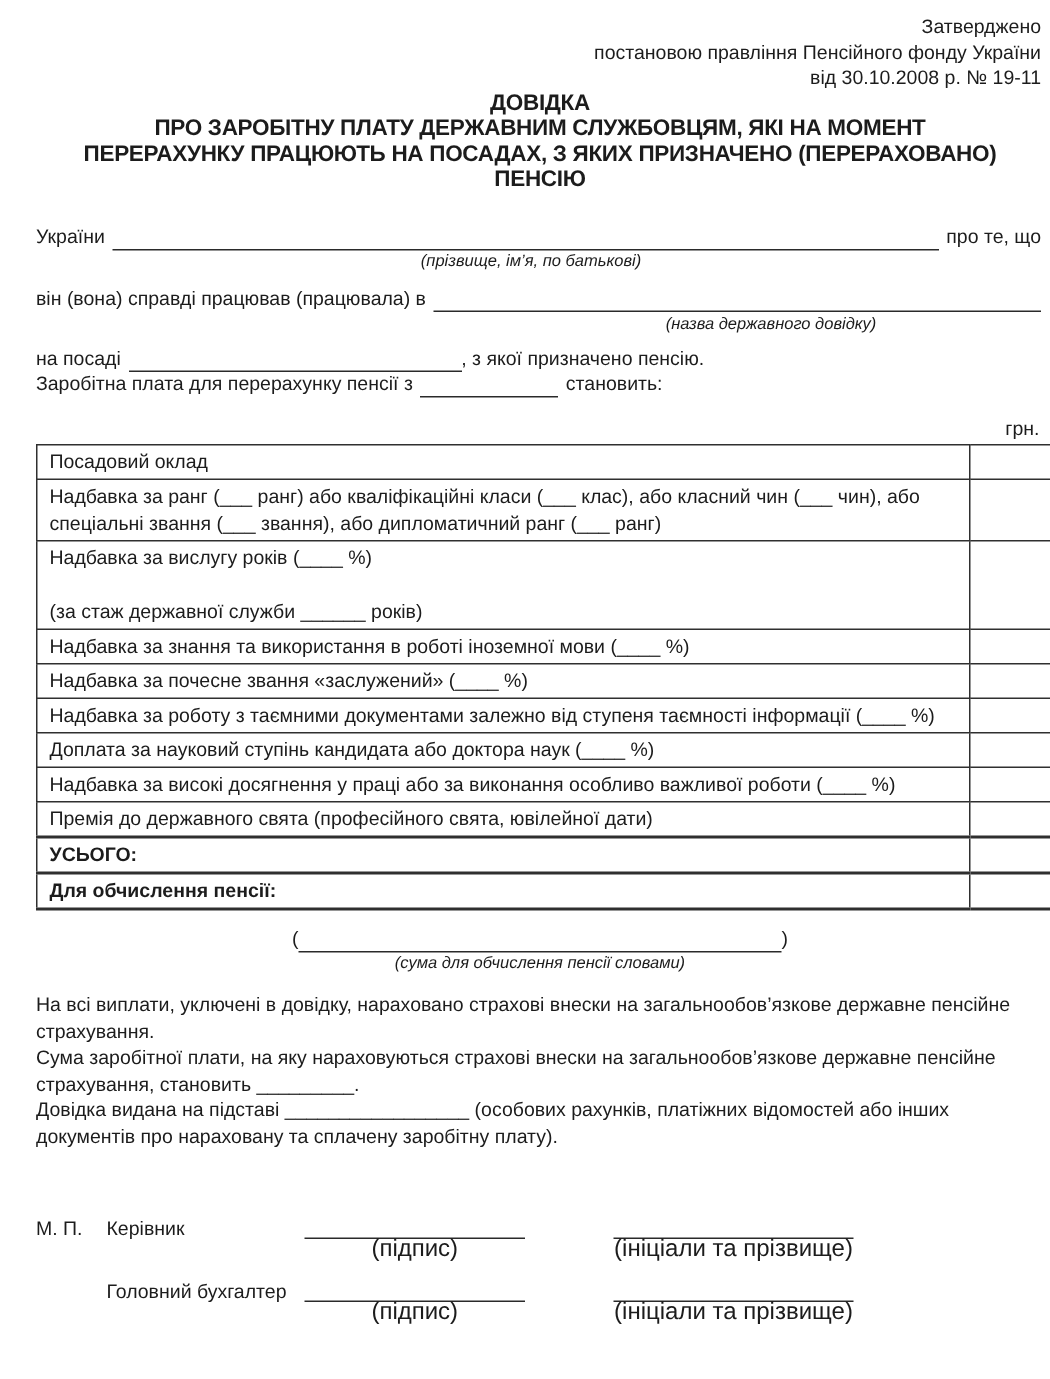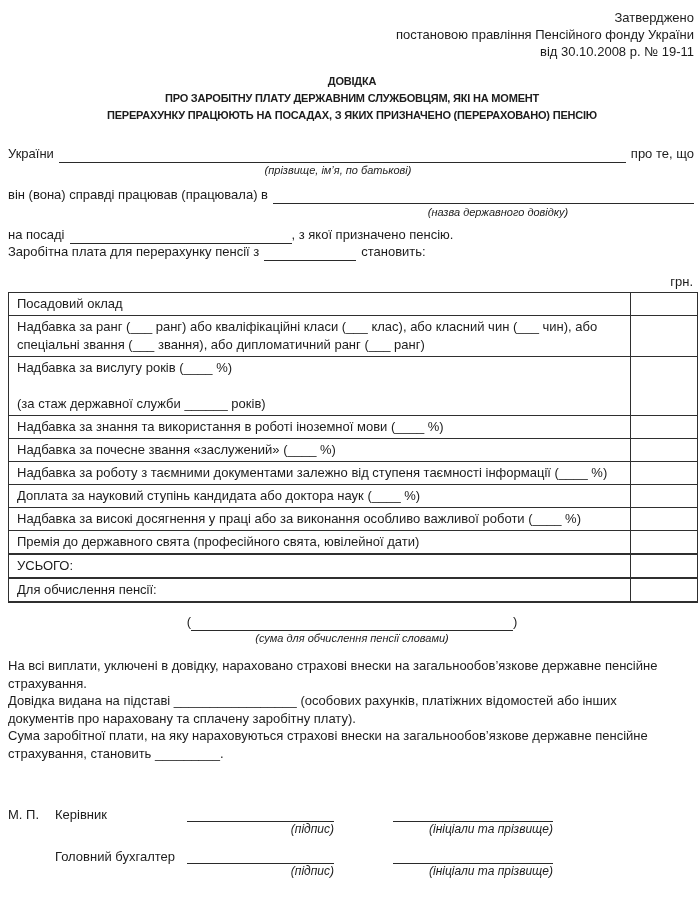--- a/index.html
+++ b/index.html
@@ -1,28 +1,28 @@
 <!DOCTYPE html>
 <html><head>
 <meta charset="utf-8">
 <style>
   * { margin:0; padding:0; box-sizing:border-box; }
   html,body { width:700px; height:919px; background:#ffffff; overflow:hidden; }
   body {
     font-family:"Liberation Sans", sans-serif;
     font-size:13px; color:#1c1c1c; line-height:1.3;
   }
-  .page { width:700px; height:919px; padding:9px 4px 0 8px; }
+  .page { width:700px; height:919px; padding:9px 4px 0 24px; }
 
   
   .approval { text-align:right; padding-right:2px; line-height:17px; }
 
   
-  .title { margin-top:13px; text-align:center; font-weight:bold;
-           font-size:11px; line-height:17px; letter-spacing:-0.2px; }
+  .title { text-align:center; font-weight:bold;
+           font-size:15px; line-height:17px; letter-spacing:-0.2px; }
 
   
   .intro { margin-top:22px; padding-right:2px; }
   .fline { display:flex; align-items:flex-end; height:17px; }
   .fill { border-bottom:1px solid #2a2a2a; height:15px; }
   .fill.grow { flex:1 1 auto; margin:0 5px; }
   .fill.fixed { flex:0 0 auto; }
   .cap { font-style:italic; font-size:11px; height:15px; line-height:14px; }
   .cap-name { text-align:center; margin-left:50px; width:560px; }
   .cap-org  { text-align:center; margin-left:290px; width:400px; margin-top:1px; }
@@ -32,37 +32,37 @@
   .grn { text-align:right; margin-top:13px; padding-right:3px; height:16px; }
 
   
   table.salary { border-collapse:collapse; width:690px; margin-left:0; margin-top:2px; }
   table.salary td {
     border:1px solid #2f2f2f; padding:2px 8px; line-height:18px;
     vertical-align:top; font-size:13px;
   }
   td.lbl { white-space:pre-line; }
   td.val { width:67px; }
-  tr.row-bold td { font-weight:normal; border-top-width:2px; }
+  tr.row-bold td { font-weight:bold; border-top-width:2px; }
   table.salary tr:last-child td { border-bottom-width:2px; }
 
   
   .sumline { margin-top:10px; display:flex; justify-content:center; align-items:flex-end; height:18px; }
   .sumline .fill { width:322px; }
   .sum-cap { text-align:center; margin-top:0; }
 
   
   .notes { margin-top:11px; max-width:658px; line-height:17.5px; }
 
   
   .sig { margin-top:45px; display:grid;
          grid-template-columns:47px 132px 147px 59px 160px; }
   .sig > div { height:15px; }
   .sig .line { border-bottom:1px solid #2a2a2a; }
-  .sig .scap { font-style:italic; font-size:12px; text-align:right; line-height:14px; }
+  .sig .scap { font-size:16px; text-align:center; line-height:14px; }
   .sig .spacer { grid-column:1 / -1; height:12px; }
 </style>
 </head>
 <body>
 
 <div class="page">
 
   <div class="approval">
     <div>Затверджено</div>
     <div>постановою правління Пенсійного фонду України</div>
@@ -157,22 +157,22 @@
 
   <div class="sumline">
     <span>(</span>
     <span class="fill"></span>
     <span>)</span>
   </div>
   <div class="cap sum-cap">(сума для обчислення пенсії словами)</div>
 
   <div class="notes">
     <div>На всі виплати, уключені в довідку, нараховано страхові внески на загальнообов’язкове державне пенсійне страхування.</div>
+    <div>Сума заробітної плати, на яку нараховуються страхові внески на загальнообов’язкове державне пенсійне страхування, становить _________.</div>
     <div>Довідка видана на підставі _________________ (особових рахунків, платіжних відомостей або інших документів про нараховану та сплачену заробітну плату).</div>
-    <div>Сума заробітної плати, на яку нараховуються страхові внески на загальнообов’язкове державне пенсійне страхування, становить _________.</div>
   </div>
 
   <div class="sig">
     <div>М. П.</div>
     <div>Керівник</div>
     <div class="line"></div>
     <div></div>
     <div class="line"></div>
 
     <div></div>

